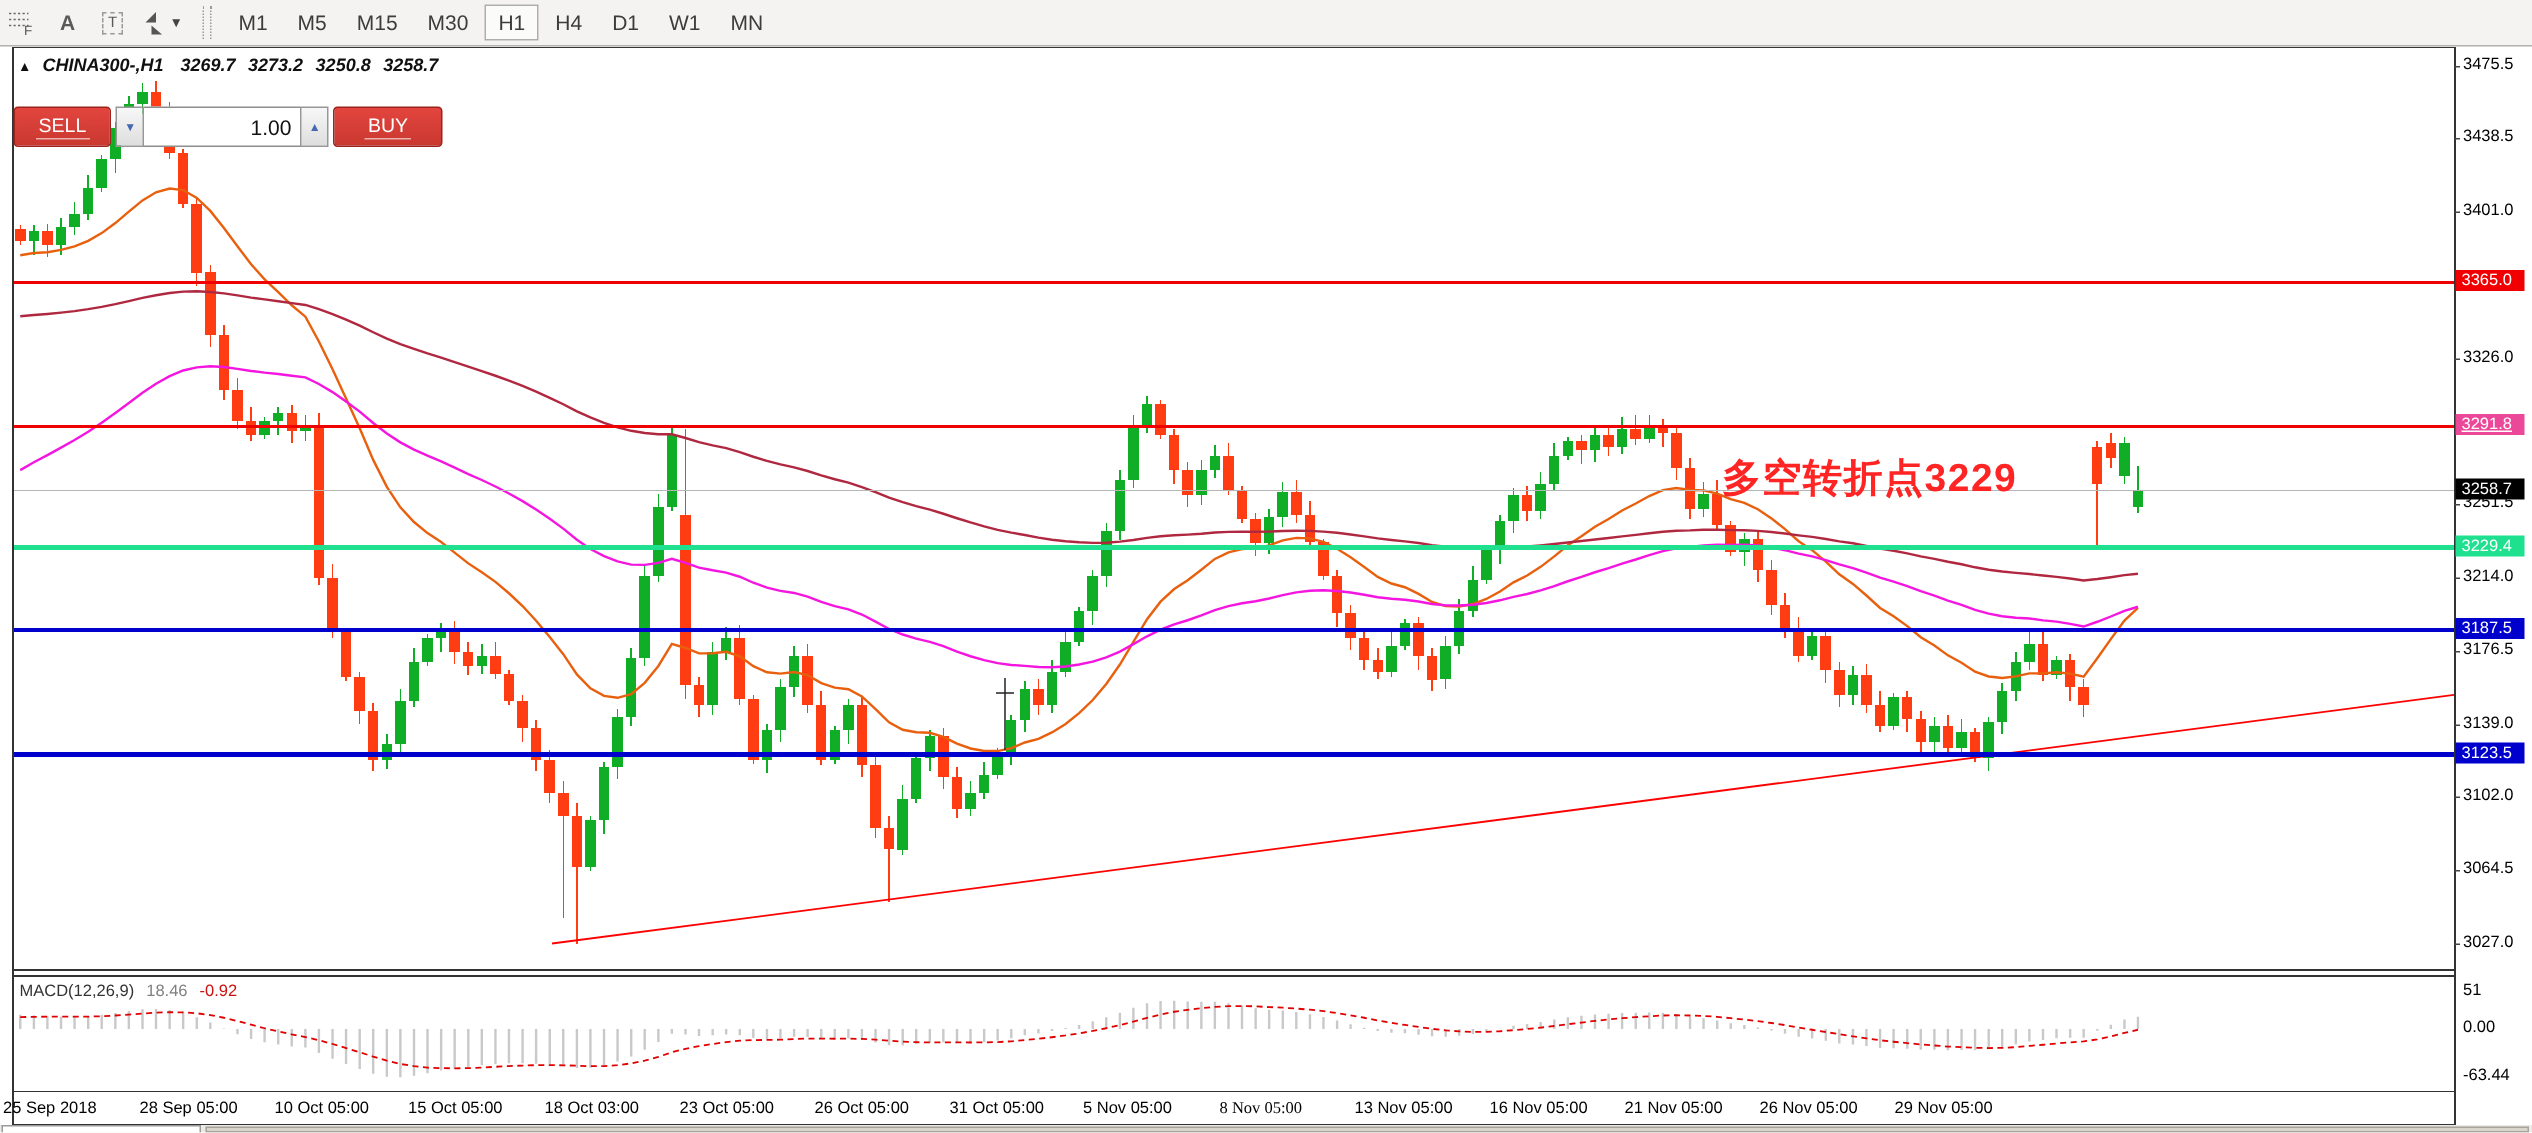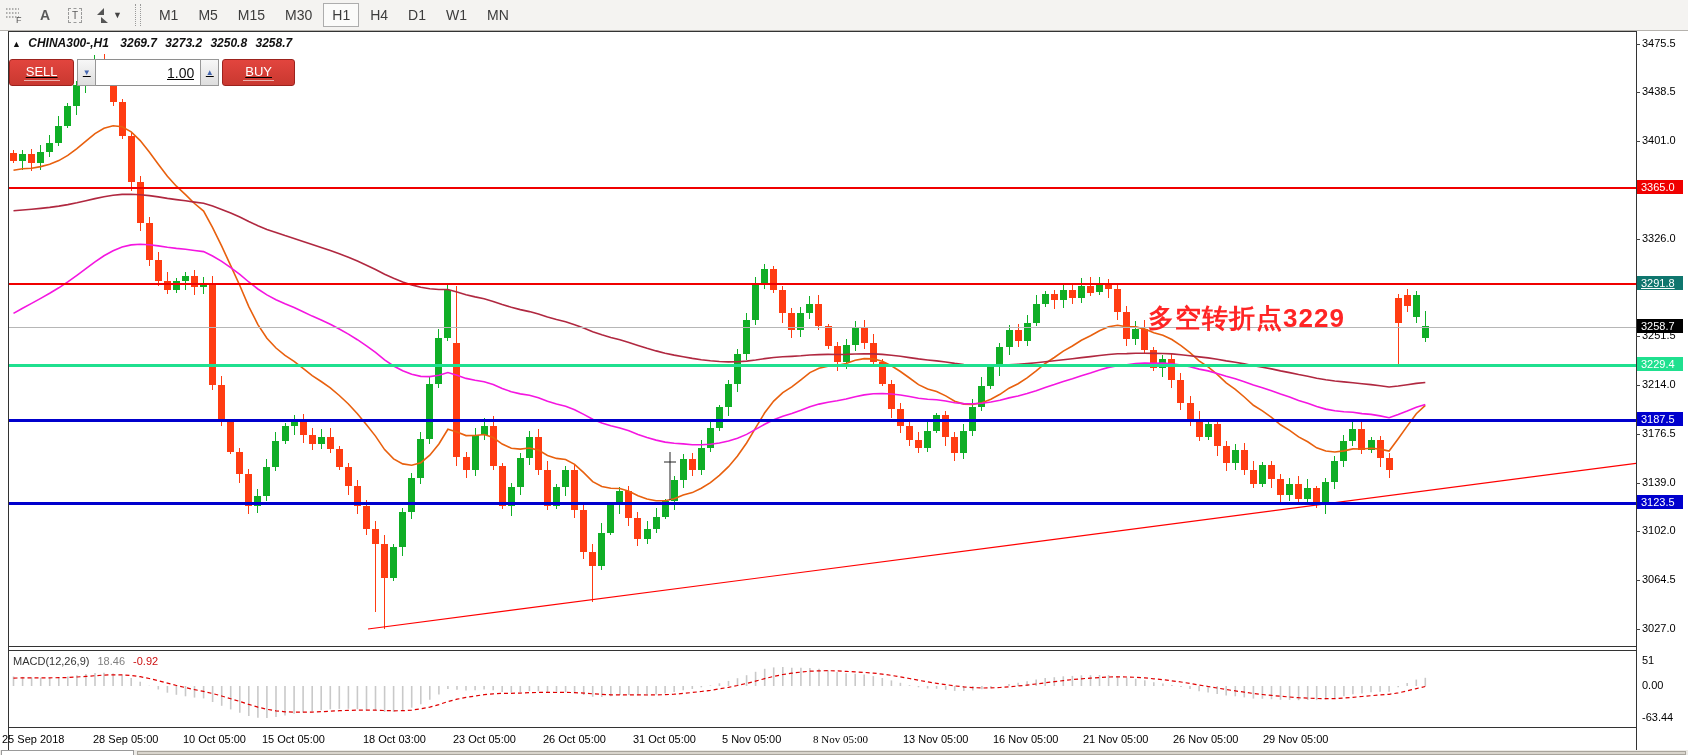--- a/index.html
+++ b/index.html
@@ -16,21 +16,21 @@
   .grip{width:4px;height:22px;border-left:1px dotted #9a9a9a;border-right:1px dotted #9a9a9a;margin:0 8px 0 10px;}
   .tf-btn{height:22px;padding:0 8px;font-size:14px;color:#3c3c3c;display:flex;align-items:center;
           margin:0 1px;border:1px solid transparent;cursor:default;}
   .tf-btn.active{background:#fbfbfa;border:1px solid #adadad;}
   
   #cv{position:absolute;left:0;top:0;z-index:1;}
   .chart-title{position:absolute;left:12px;top:36px;font-size:12px;font-weight:bold;color:#101010;
                z-index:5;white-space:nowrap;font-style:italic;}
   .chart-title .tri{font-size:9px;margin-right:4px;}
   
-  .panel{position:absolute;left:9px;top:59px;width:286px;z-index:7;text-decoration:underline;}
+  .panel{position:absolute;left:9px;top:71px;width:286px;z-index:7;}
   .row1{display:flex;height:27px;}
   .btn-trade{background:linear-gradient(#e2453e,#c93830);border:1px solid #9c221d;border-radius:3px;
              color:#fff;font-size:13px;display:flex;align-items:center;justify-content:center;}
   .btn-trade span{border-bottom:1px solid rgba(255,255,255,.6);padding:0 2px 1px;}
   .sell-btn{width:68px;}
   .buy-btn{width:76px;margin-left:3px;}
   .spin{display:flex;margin-left:3px;margin-right:0;}
   .spin-btn{width:17px;background:linear-gradient(#f7f7f7,#dedede);border:1px solid #979797;
             color:#4668b0;font-size:8px;display:flex;align-items:center;justify-content:center;}
   .vol-input{width:98px;border:1px solid #8e8e8e;border-left:none;border-right:none;
@@ -661,36 +661,36 @@
     <div class="axis-label" style="top: 427px;">3176.5</div>
     <div class="tickmark" style="top: 483px;"></div>
     <div class="axis-label" style="top: 476px;">3139.0</div>
     <div class="tickmark" style="top: 531px;"></div>
     <div class="axis-label" style="top: 524px;">3102.0</div>
     <div class="tickmark" style="top: 580px;"></div>
     <div class="axis-label" style="top: 573px;">3064.5</div>
     <div class="tickmark" style="top: 629px;"></div>
     <div class="axis-label" style="top: 622px;">3027.0</div>
     <div class="badge" style="top: 180px; background: rgb(240, 0, 0); color: rgb(255, 255, 255);">3365.0</div>
-    <div class="badge" style="top: 276px; background: #0f766e; color: rgb(255, 255, 255); text-decoration: underline;">3291.8</div>
+    <div class="badge" style="top: 276px; background: #ec4899; color: rgb(255, 255, 255); text-decoration: underline;">3291.8</div>
     <div class="badge" style="top: 319px; background: rgb(0, 0, 0); color: rgb(255, 255, 255);">3258.7</div>
     <div class="badge" style="top: 357px; background: rgb(31, 224, 143); color: rgb(255, 255, 255);">3229.4</div>
     <div class="badge" style="top: 412px; background: rgb(0, 0, 205); color: rgb(255, 255, 255);">3187.5</div>
     <div class="badge" style="top: 495px; background: rgb(0, 0, 205); color: rgb(255, 255, 255);">3123.5</div>
   </div>
 <div id="macd-axis">
     <div class="axis-label" style="top: 654px;">51</div>
     <div class="axis-label" style="top: 679px;">0.00</div>
     <div class="axis-label" style="top: 711px;">-63.44</div>
   </div>
 <div id="date-axis">
     <div class="date-label" style="left: 2px;">25 Sep 2018</div>
     <div class="date-label" style="left: 93px;">28 Sep 05:00</div>
     <div class="date-label" style="left: 183px;">10 Oct 05:00</div>
-    <div class="date-label" style="left: 262px;">15 Oct 05:00</div>
+    <div class="date-label" style="left: 272px;">15 Oct 05:00</div>
     <div class="date-label" style="left: 363px;">18 Oct 03:00</div>
     <div class="date-label" style="left: 453px;">23 Oct 05:00</div>
     <div class="date-label" style="left: 543px;">26 Oct 05:00</div>
     <div class="date-label" style="left: 633px;">31 Oct 05:00</div>
     <div class="date-label" style="left: 722px;">5 Nov 05:00</div>
     <div class="date-label" style="left: 813px; font-family: Liberation Serif, serif;">8 Nov 05:00</div>
     <div class="date-label" style="left: 903px;">13 Nov 05:00</div>
     <div class="date-label" style="left: 993px;">16 Nov 05:00</div>
     <div class="date-label" style="left: 1083px;">21 Nov 05:00</div>
     <div class="date-label" style="left: 1173px;">26 Nov 05:00</div>

